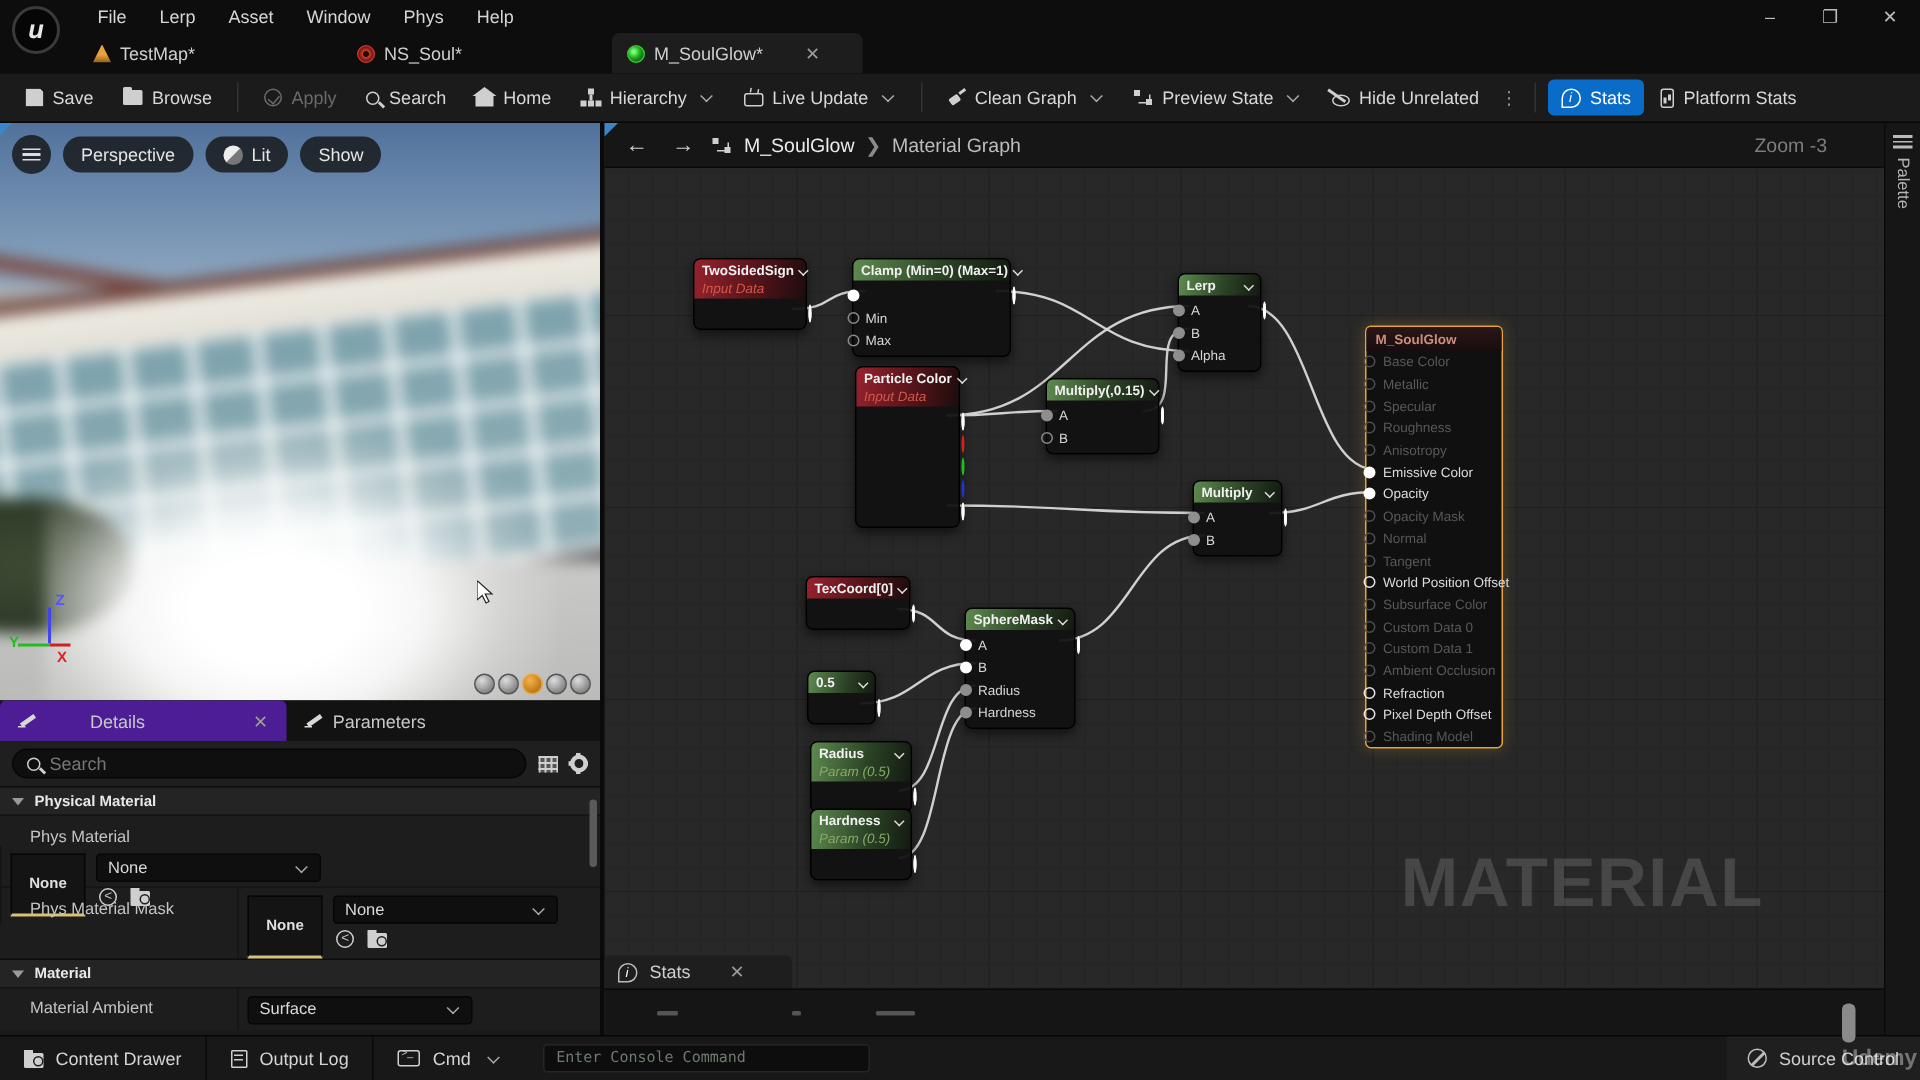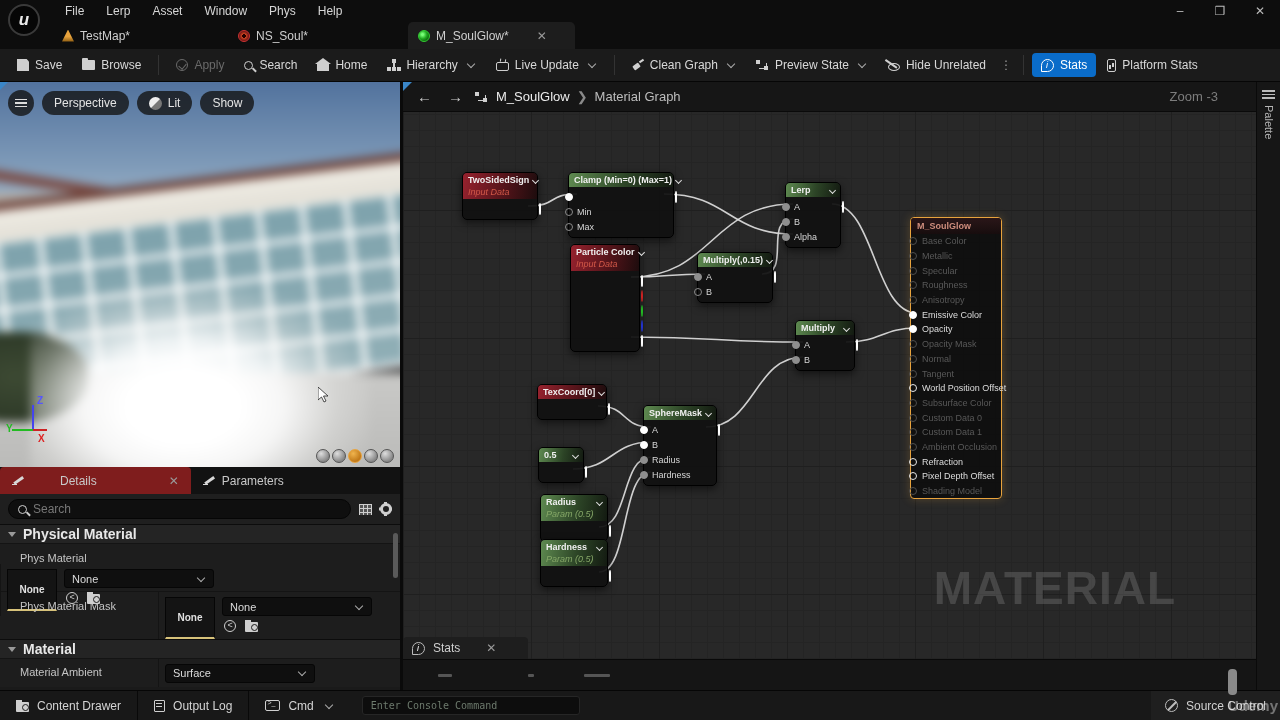--- a/index.html
+++ b/index.html
@@ -98,32 +98,32 @@
   #axis-gizmo .ly { position:absolute; left:-4px; top:30px; color:#22bb22; }
   #vp-shapes { position:absolute; right:6px; bottom:4px; display:flex; gap:2px; }
   .shape-btn { width:14px; height:14px; border-radius:50%; background:radial-gradient(circle at 35% 30%, #ddd, #888 70%); border:1px solid #555; }
   .shape-btn.sel { background:radial-gradient(circle at 35% 30%, #f0b44e, #c07818 70%); border-color:#e8a33d; }
   #vp-cursor { position:absolute; left:318px; top:305px; width:11px; height:16px; }
 
   
   #details { position:absolute; left:0; top:467px; width:400px; height:223px; background:#1a1a1a; }
   #details-tabs { height:27px; background:#121212; display:flex; align-items:flex-end; }
   .dtab { height:27px; display:flex; align-items:center; gap:7px; padding:0 12px; color:#c8c8c8; }
-  .dtab.active { background:#7f1d1d; border-radius:4px 4px 0 0;gap:36px; }
+  .dtab.active { background:#4c1d95; border-radius:4px 4px 0 0;gap:36px; }
   .ic-pen { width:12px; height:12px; }
   .ic-pen::before { content:""; position:absolute; left:1px; top:4px; width:11px; height:2.5px; background:#d8d8d8; transform:rotate(-35deg); }
   .ic-pen::after { content:""; position:absolute; left:0; top:9px; width:5px; height:1.5px; background:#d8d8d8; }
   #details-search-row { display:flex; align-items:center; gap:8px; padding:5px 8px; background:#1f1f1f; }
   #search-box { flex:1; background:#0f0f0f; border:1px solid #060606; border-radius:11px; height:20px; display:flex; align-items:center; gap:6px; padding:0 9px; color:#777; }
   .ic-grid { width:13px; height:11px; background:
       linear-gradient(#cfcfcf 1.5px, transparent 1.5px) 0 0/100% 4px,
       linear-gradient(90deg,#cfcfcf 1.5px, transparent 1.5px) 0 0/4px 100%, #555; }
   .ic-gear { width:12px; height:12px; border:3px solid #cfcfcf; border-radius:50%; }
   .ic-gear::before { content:""; position:absolute; left:1px; top:-4px; width:3px; height:3px; background:#cfcfcf; box-shadow:0 11px 0 #cfcfcf, -5px 5.5px 0 #cfcfcf, 5px 5.5px 0 #cfcfcf; }
-  .sect-head { height:19px; background:#242424; border-top:1px solid #0c0c0c; display:flex; align-items:center; gap:7px; padding:0 8px; font-weight:bold; color:#e8e8e8; font-size:14px; }
+  .sect-head { height:19px; background:#242424; border-top:1px solid #0c0c0c; display:flex; align-items:center; gap:7px; padding:0 8px; font-weight:bold; color:#e8e8e8; font-size:10px; }
   .tri-down { width:0; height:0; border-left:4px solid transparent; border-right:4px solid transparent; border-top:5px solid #9a9a9a; }
   .prow { display:flex; border-top:1px solid #141414; background:#1d1d1d; }
   .prow-label { width:158px; padding:8px 0 0 20px; color:#c4c4c4; font-size:11px; }
   .prow-value { flex:1; padding:5px 6px; border-left:1px solid #141414; display:flex; gap:7px; }
   .thumb { width:50px; height:42px; background:#141414; border:1px solid #060606; border-bottom:2px solid #d7c27a; display:flex; align-items:center; justify-content:center; color:#e0e0e0; font-size:10px; font-weight:bold; }
   .val-col { display:flex; flex-direction:column; gap:4px; flex:1; }
   .dropdown { background:#0f0f0f; border:1px solid #060606; border-radius:3px; height:19px; display:flex; align-items:center; justify-content:space-between; padding:0 7px; color:#dadada; font-size:11px; max-width:150px; }
   .asset-icons { display:flex; gap:9px; padding-left:2px; }
   .ic-useback { width:12px; height:12px; border:1.5px solid #cfcfcf; border-radius:50%; }
   .ic-useback::before { content:"<"; position:absolute; left:2.5px; top:-1px; font-size:9px; color:#cfcfcf; }

